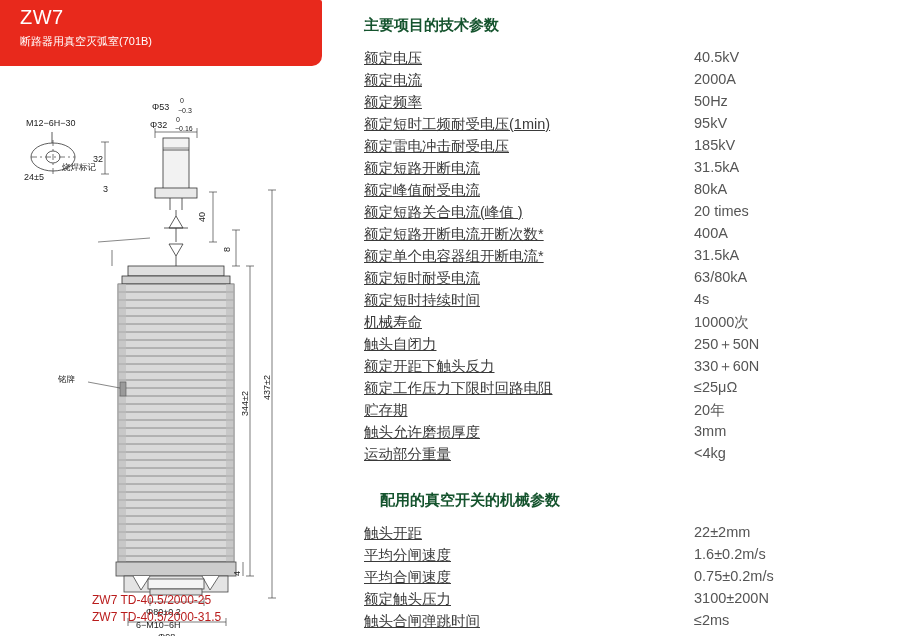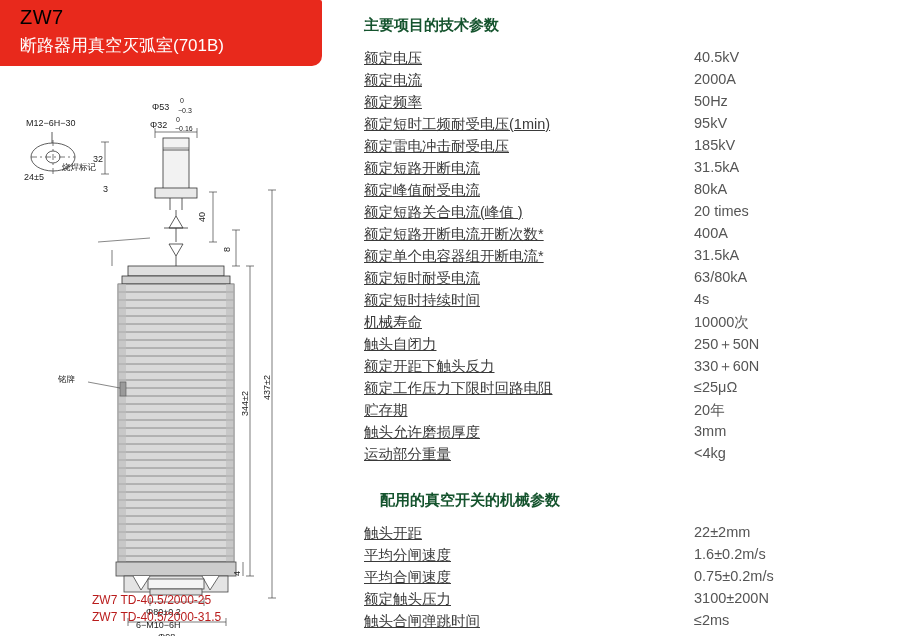--- a/index.html
+++ b/index.html
@@ -13,25 +13,25 @@
   }
   
   .banner{
     position:absolute;left:0;top:0;width:322px;height:66px;
     background:#e8291c;
     border-bottom-right-radius:10px;
     border-top-right-radius:2px;
   }
   .banner .t1{
     position:absolute;left:20px;top:6px;
-    color:#000000;font-size:20px;letter-spacing:.5px;
+    color:#ffffff;font-size:20px;letter-spacing:.5px;
   }
   .banner .t2{
     position:absolute;left:20px;top:34px;
-    color:#ffffff;font-size:17px;
+    color:#ffffff;font-size:11px;
   }
 
   
   .drawing{
     position:absolute;left:0;top:70px;width:350px;height:566px;
   }
   .drawing svg{display:block;}
 
   .caption{
     position:absolute;left:92px;top:592px;

